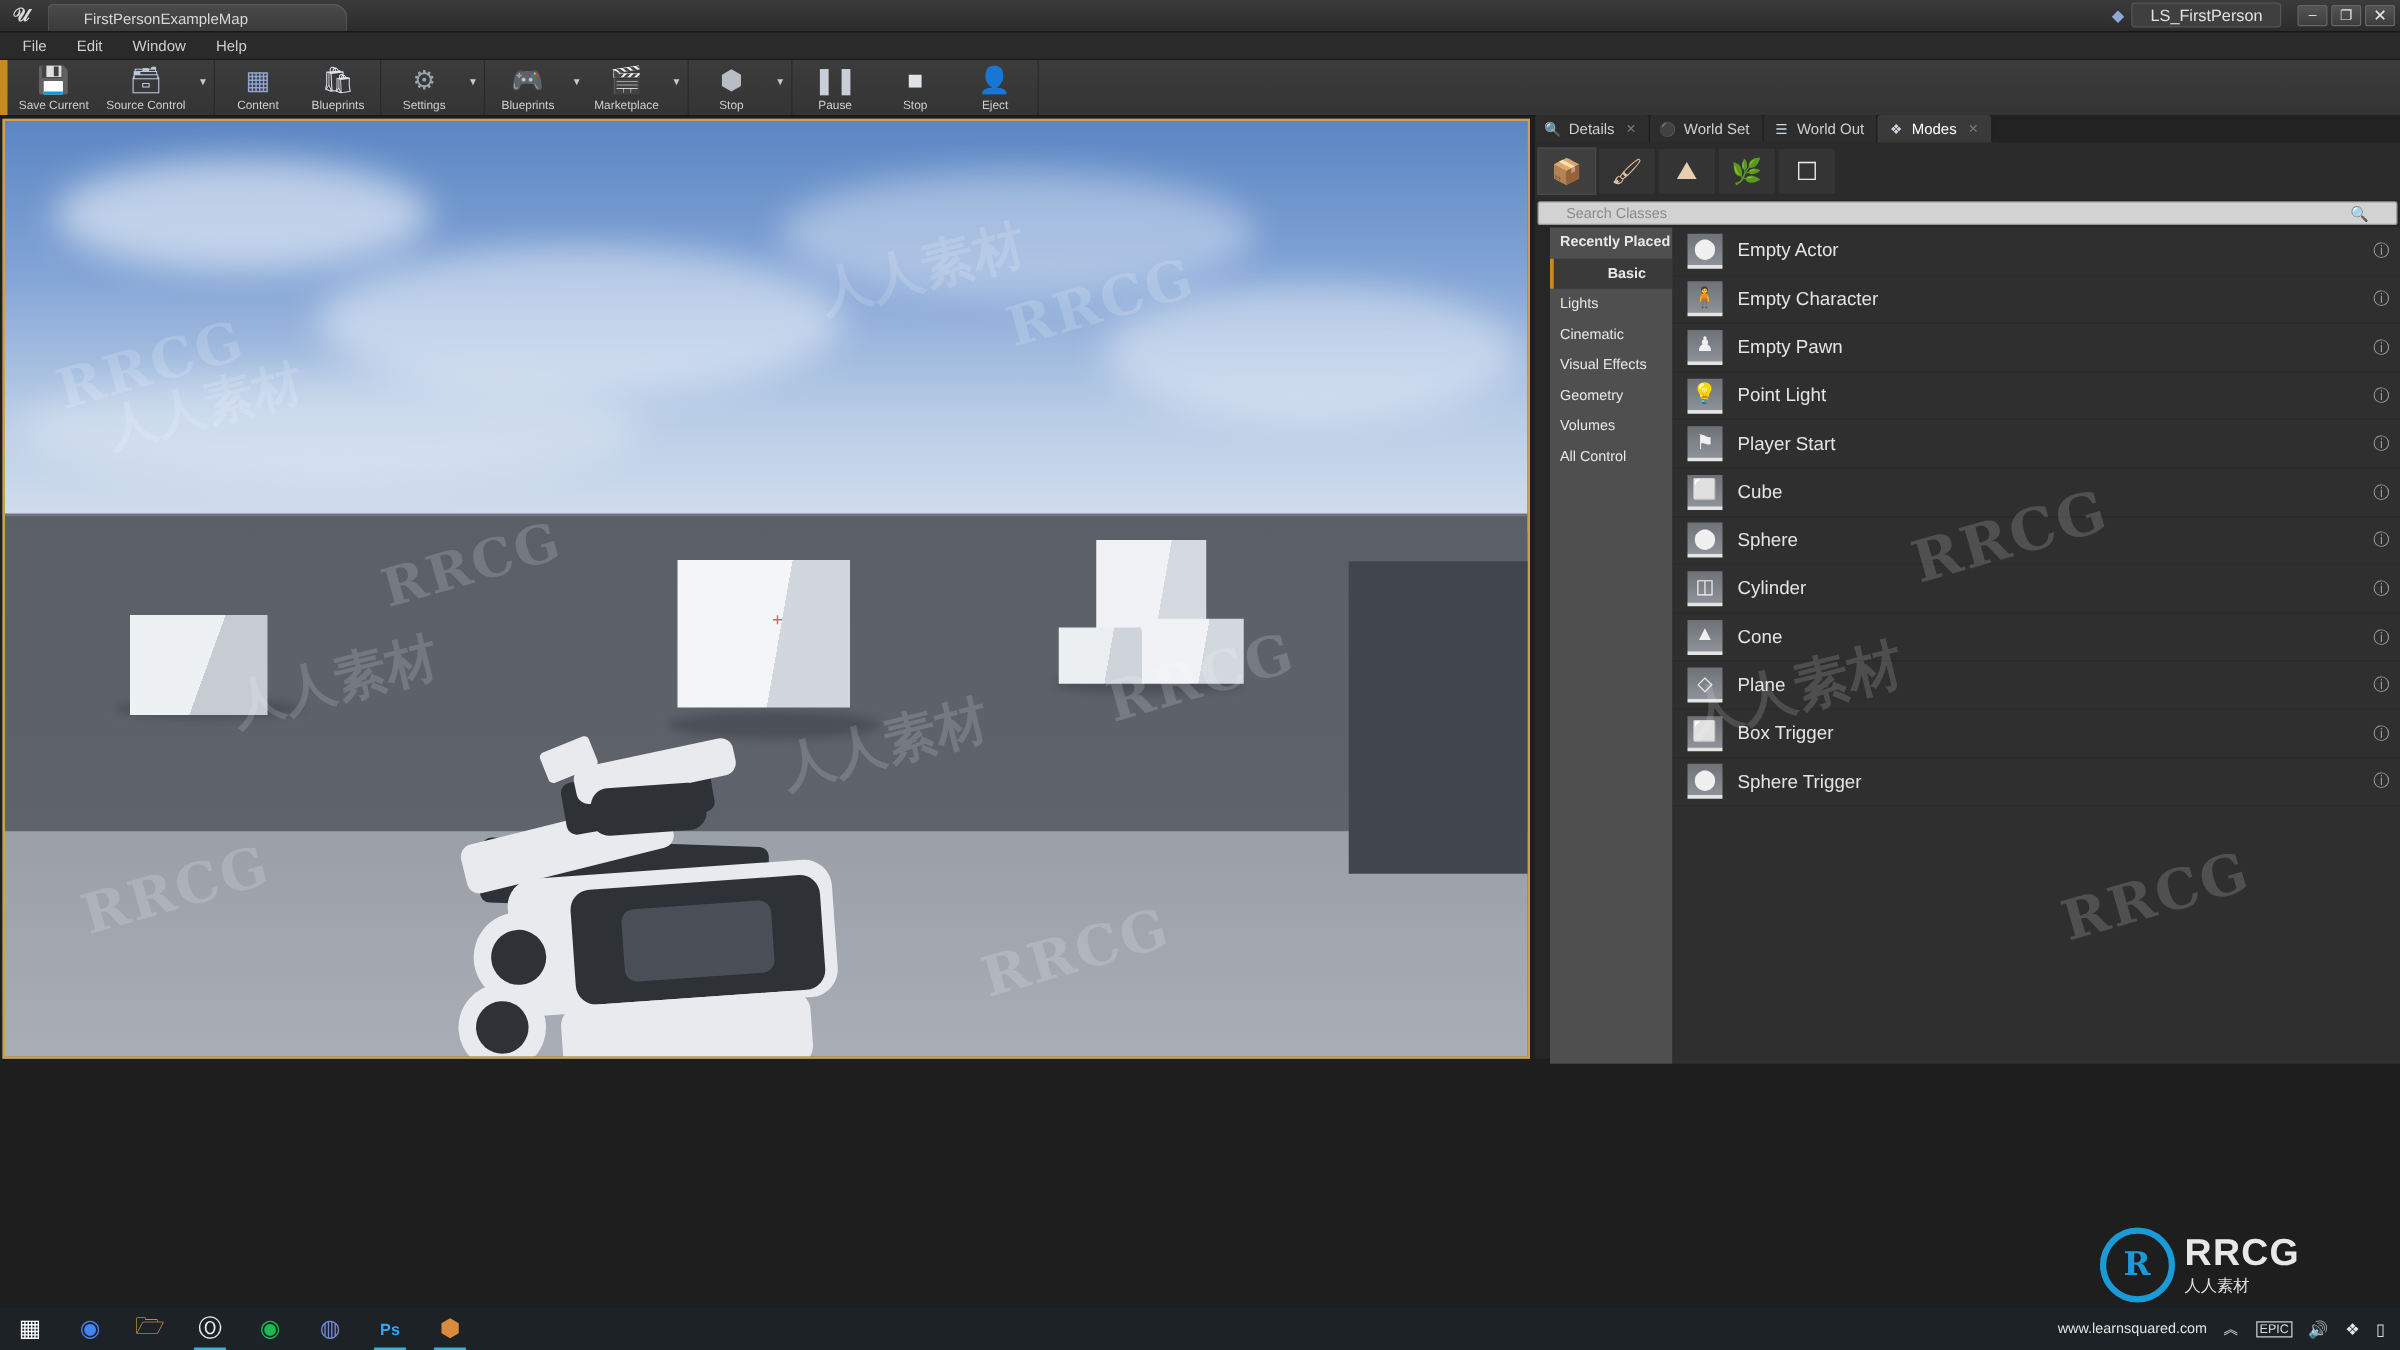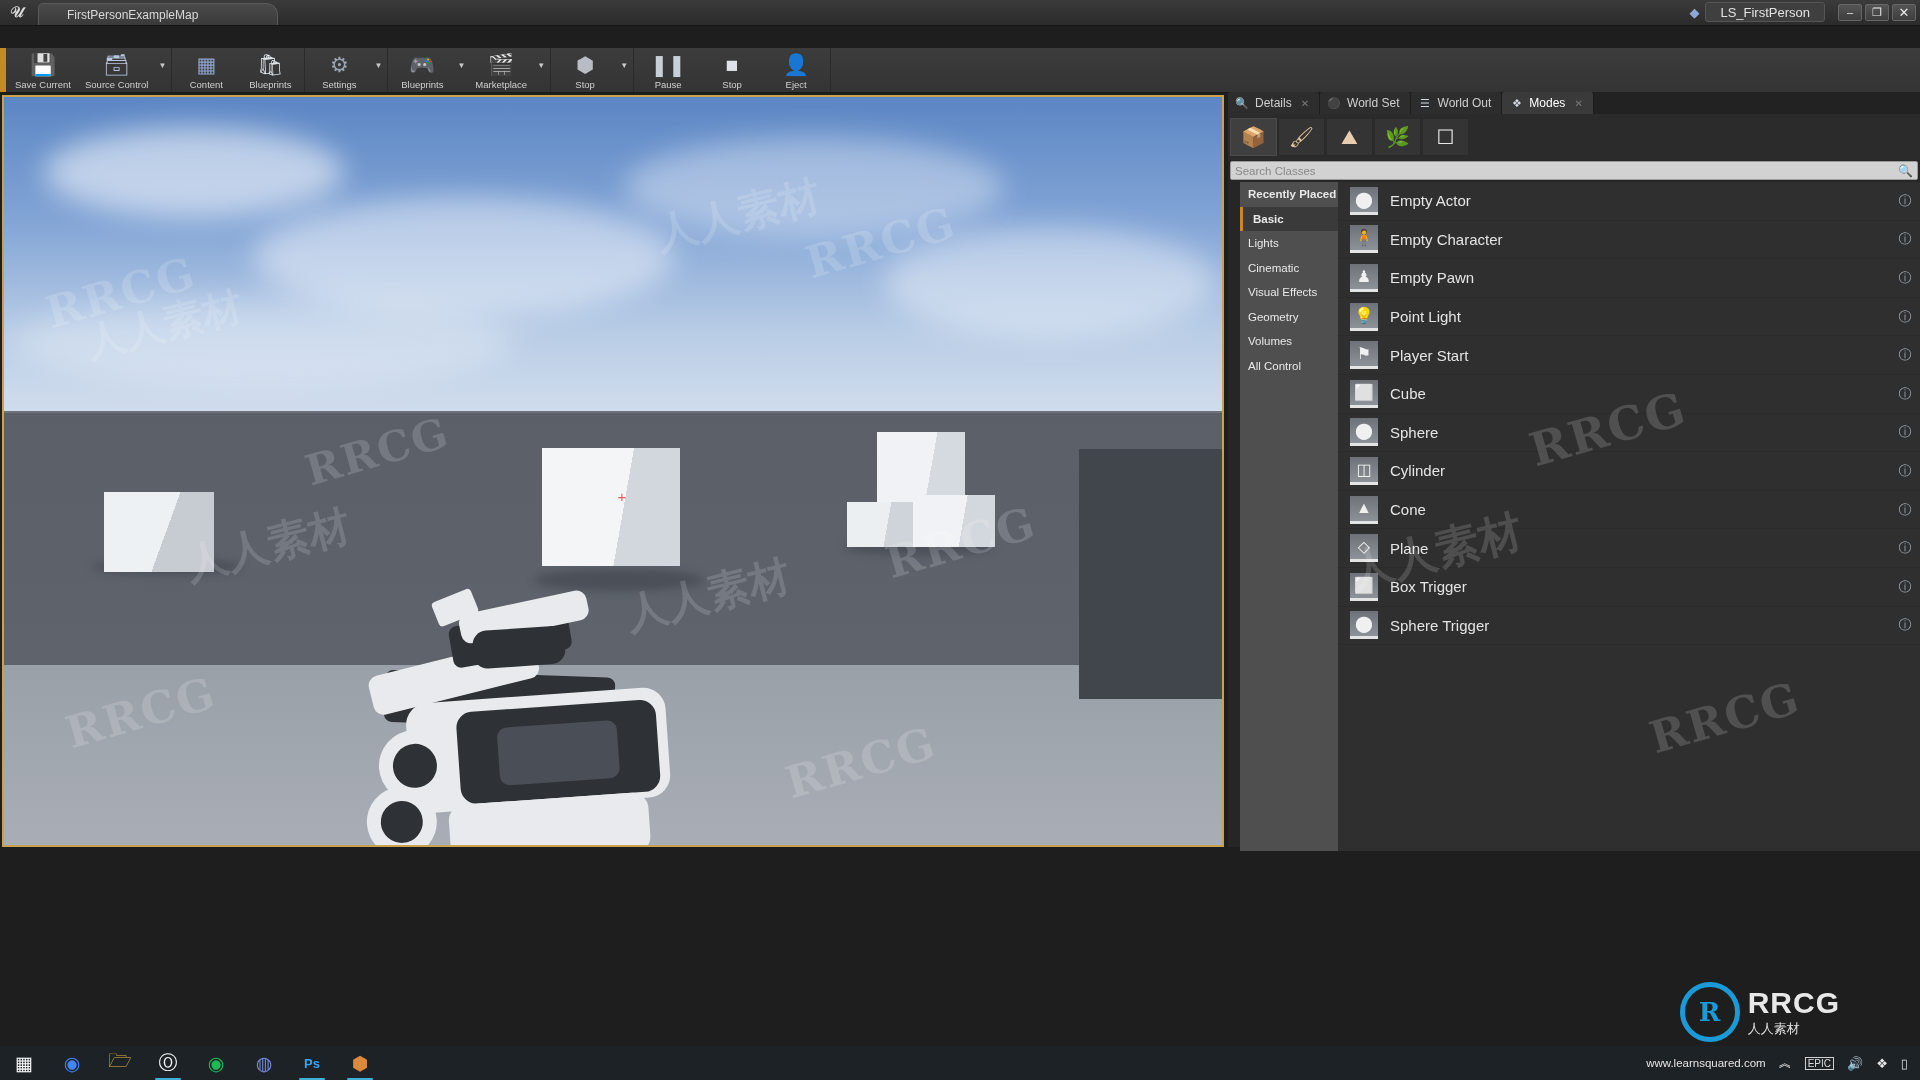--- a/index.html
+++ b/index.html
@@ -89,31 +89,31 @@
   .rtab.active { background:#3a3a3a; color:#fff; }
   .rtab .tico { width:13px; height:13px; display:flex; align-items:center; justify-content:center; font-size:11px; }
   .rtab .x { color:#7a7a7a; font-size:10px; margin-left:3px; }
 
   .modebar { display:flex; gap:1px; padding:4px 0 4px 2px; background:#2b2b2b; }
   .mode-btn { width:47px; height:38px; background:#343434; border:1px solid #2a2a2a;
     display:flex; align-items:center; justify-content:center; font-size:20px; }
   .mode-btn.active { background:#3f3f3f; border-color:#4a4a4a; }
 
   .searchrow { display:flex; align-items:center; height:19px; margin:1px 2px 2px 2px;
-    background:#d2d2d2; border:1px solid #9a9a9a; border-radius:2px; padding:0 4px; }
+    background:#d2d2d2; border:1px solid #9a9a9a; border-radius:2px; padding:0 22px; }
   .searchrow input { flex:1; border:none; outline:none; background:transparent;
     font-size:11.5px; color:#333; font-family:"Liberation Sans",sans-serif; }
   .searchrow input::placeholder { color:#8a8a8a; }
   .sicon { font-size:12px; color:#333; }
 
   .rbody { display:flex; height:669px;margin-left:12px; }
   .cats { width:98px; background:#4f4f4f; padding-top:0; }
   .cat { height:24.5px; display:flex; align-items:center; padding-left:8px;
     font-size:11.5px; color:#e8e8e8; }
-  .cat.active { background:#3a3a3a; border-left:3px solid #c58a21; padding-left:10px; font-weight:bold; }
+  .cat.active { background:#3a3a3a; border-left:3px solid #c58a21; padding-left:22px; font-weight:bold;justify-content:center; }
   .cat.head { font-weight:bold; }
 
   .items { flex:1; background:#2f2f2f; }
   .item { height:38.6px; display:flex; align-items:center; padding-left:12px; gap:12px;
     border-bottom:1px solid #2b2b2b; }
   .thumb { width:28px; height:28px; background:linear-gradient(#6e7278,#8d9198);
     border-bottom:3px solid #e4e4e4; display:flex; align-items:center; justify-content:center;
     font-size:16px; color:#f0f0f0; }
   .iname { font-size:15px; color:#e4e4e4; flex:1; }
   .help { width:30px; color:#9aa3ad; font-size:13px; text-align:center; }
@@ -154,20 +154,26 @@
     </div>
     <div class="title-right">
       <div class="proj-ico">◆</div>
       <div class="proj-name">LS_FirstPerson</div>
       <div class="wbtn">–</div>
       <div class="wbtn">❐</div>
       <div class="wbtn close">✕</div>
     </div>
   </div>
 
+  <div class="menubar">
+    <div class="menu-item">File</div>
+    <div class="menu-item">Edit</div>
+    <div class="menu-item">Window</div>
+    <div class="menu-item">Help</div>
+  </div>
 
   <div class="toolbar">
     <div class="tb-accent"></div>
 
     <div class="tb-group">
       <div class="tb-btn">
         <div class="tb-ico ico-save">💾</div>
         <div class="tb-lbl">Save Current</div>
       </div>
       <div class="tb-btn">

